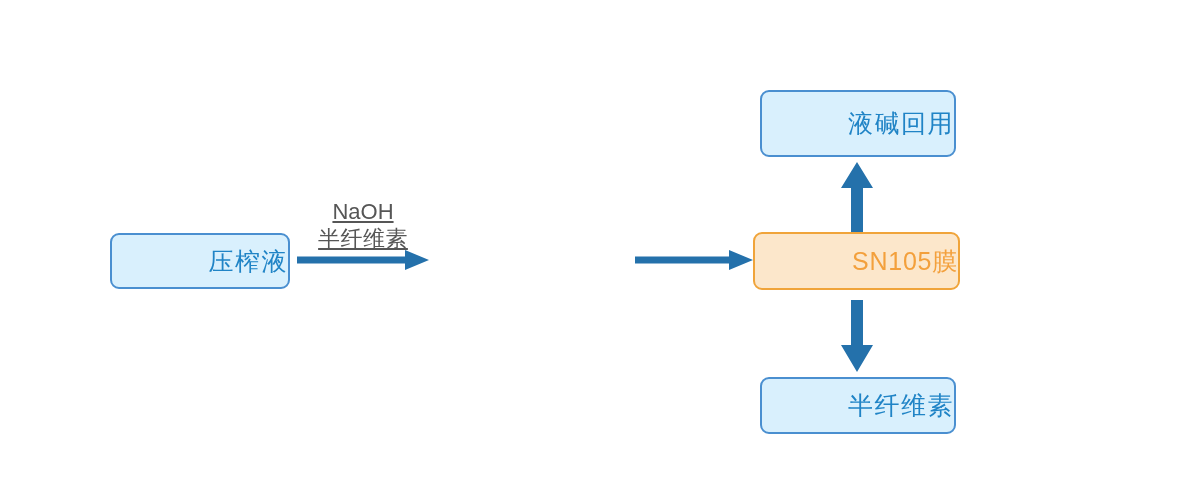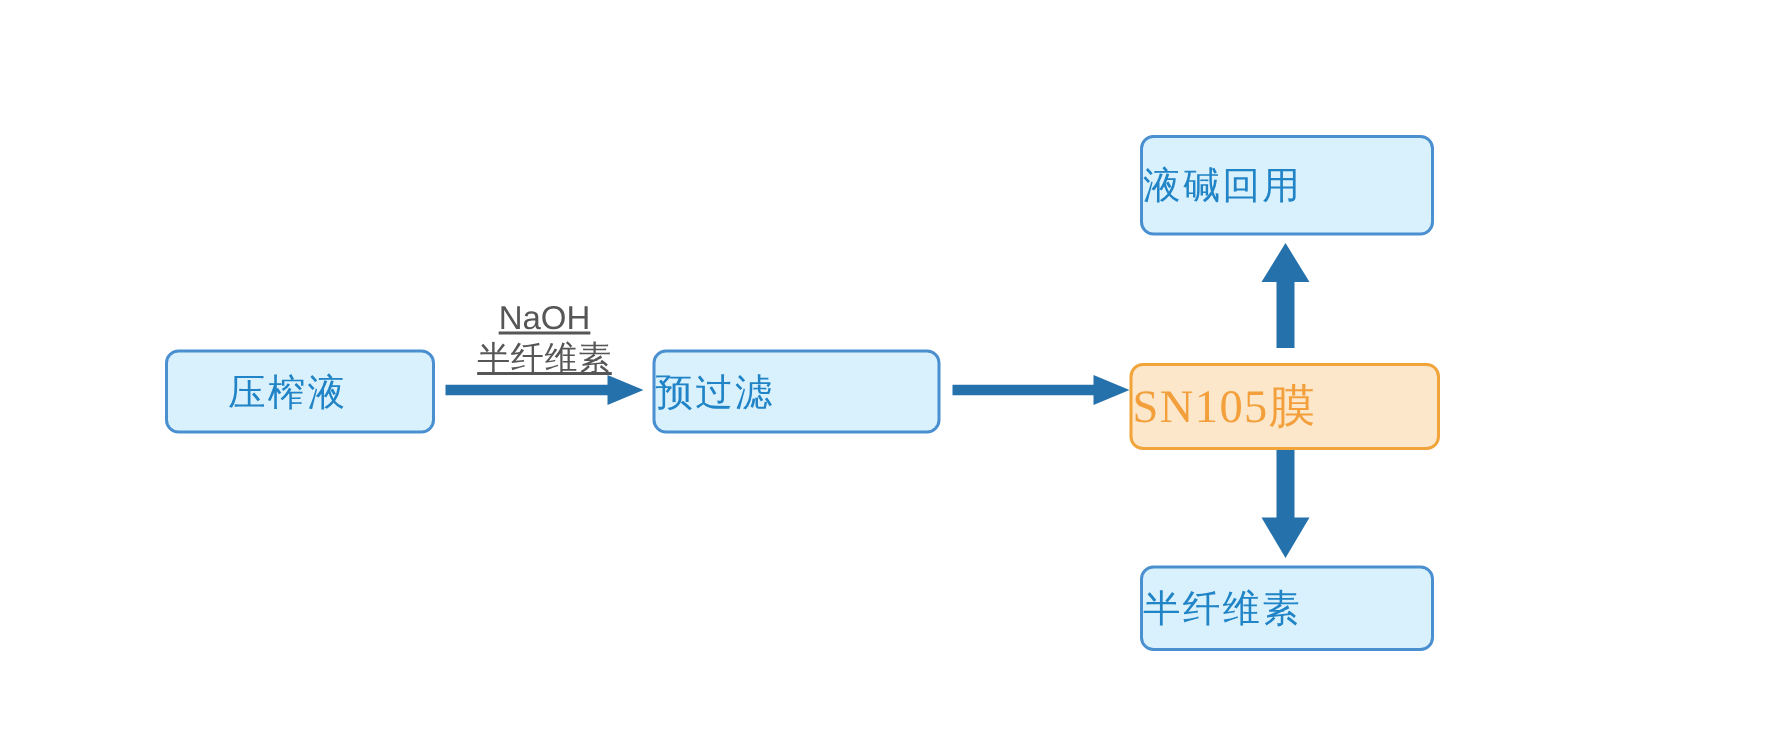--- a/index.html
+++ b/index.html
@@ -17,39 +17,37 @@
     background: #ffffff;
     overflow: hidden;
   }
 
   
   .node {
     position: absolute;
     box-sizing: border-box;
     display: flex;
     align-items: center;
-    justify-content: flex-start;
+    justify-content: flex-end;
     border-radius: 9px;
     letter-spacing: 0.06em;
     white-space: nowrap;
     user-select: none;
-    font-family: Liberation Serif, serif;
   }
   .node-blue {
     background: #d9f0fd;
     border: 2px solid #4a8fd0;
     color: #2084c6;
     font-size: 25px;
   }
   .node-orange {
     background: #fce7cb;
     border: 2px solid #f0a43a;
     color: #f3a03c;
-    font-size: 31px;
-    margin-top: 10px;
+    font-size: 25px;
   }
   .node-orange .node-label {
     letter-spacing: 0.03em;
   }
 
   
   .edge-label {
     position: absolute;
     color: #565656;
     font-size: 22px;
@@ -82,23 +80,20 @@
     <svg width="132" height="24" viewBox="0 0 132 24" aria-hidden="true">
       <path d="M0,8.5 L108,8.5 L108,2 L132,12 L108,22 L108,15.5 L0,15.5 Z" fill="#2471ab"></path>
     </svg>
   </div>
 
   <div class="edge-label" style="left:299px; top:199px; width:128px;">
     <div class="line1">NaOH</div>
     <div class="line2">半纤维素</div>
   </div>
 
-  <div class="node node-blue" style="left:435px; top:233px; width:192px; height:56px;">
-    <span class="node-label">预过滤</span>
-  </div>
 
   <div class="arrow" style="left:635px; top:248px;">
     <svg width="118" height="24" viewBox="0 0 118 24" aria-hidden="true">
       <path d="M0,8.5 L94,8.5 L94,2 L118,12 L94,22 L94,15.5 L0,15.5 Z" fill="#2471ab"></path>
     </svg>
   </div>
 
   <div class="node node-orange" style="left:753px; top:232px; width:207px; height:58px;">
     <span class="node-label">SN105膜</span>
   </div>

